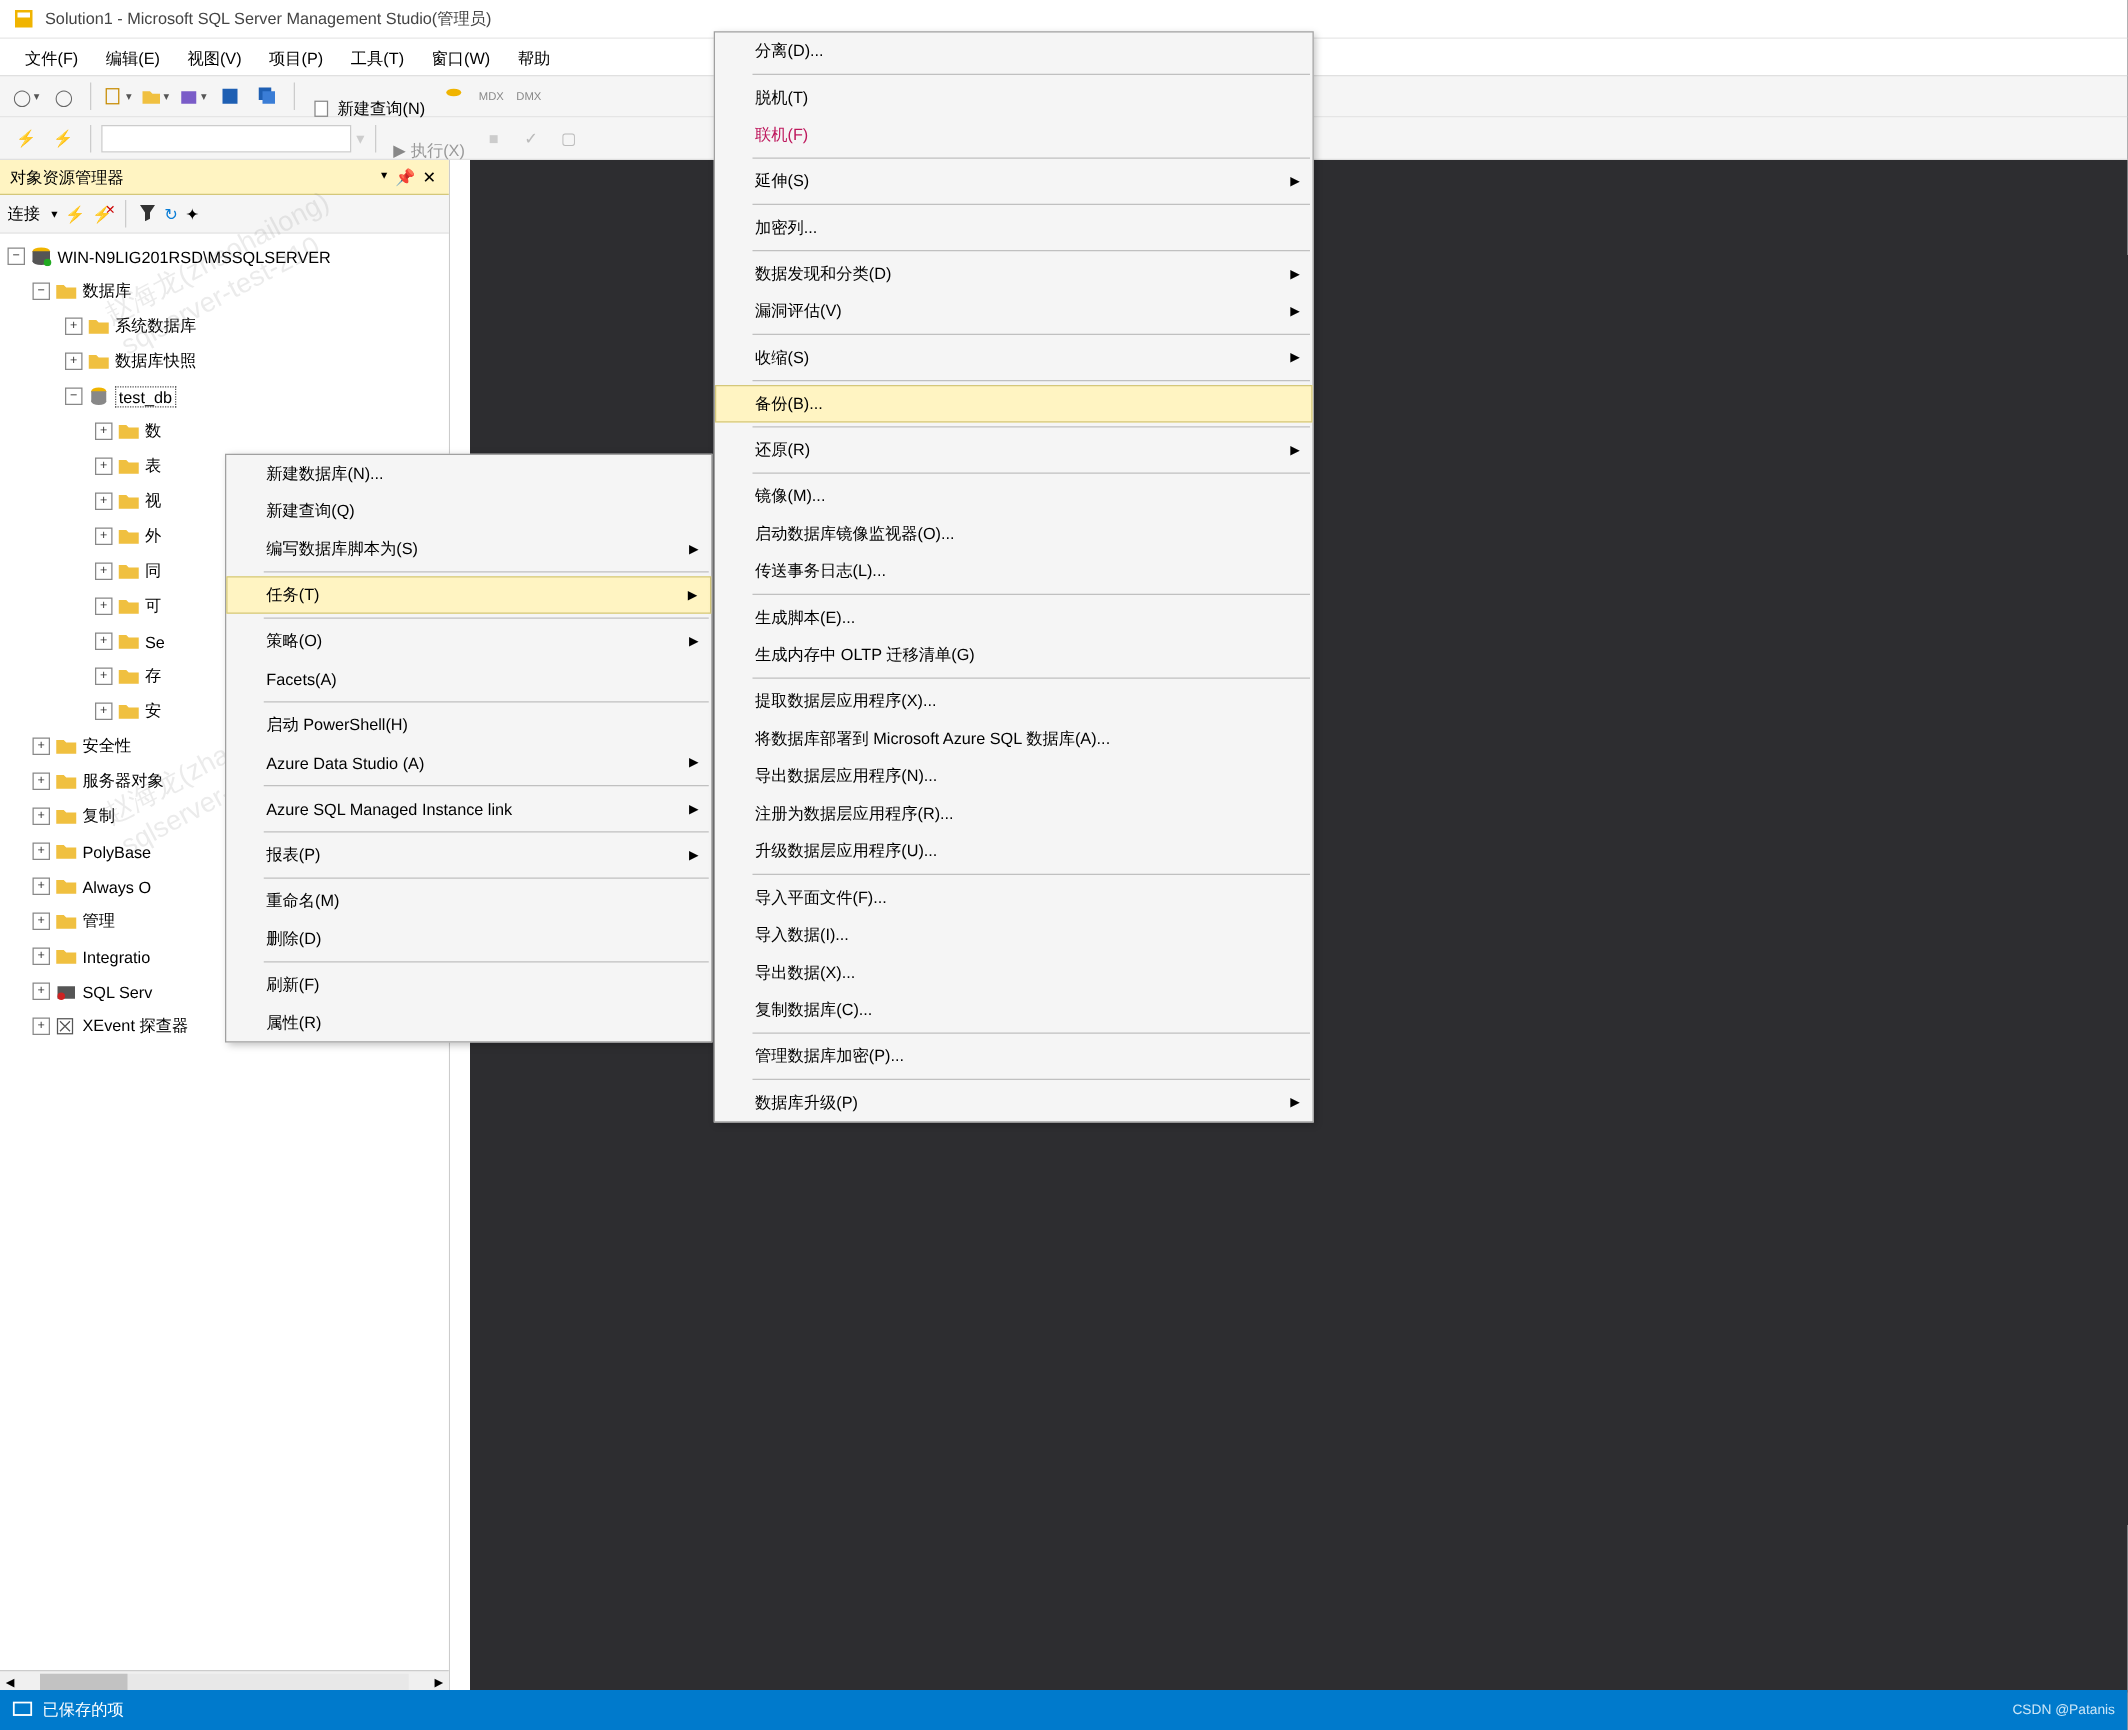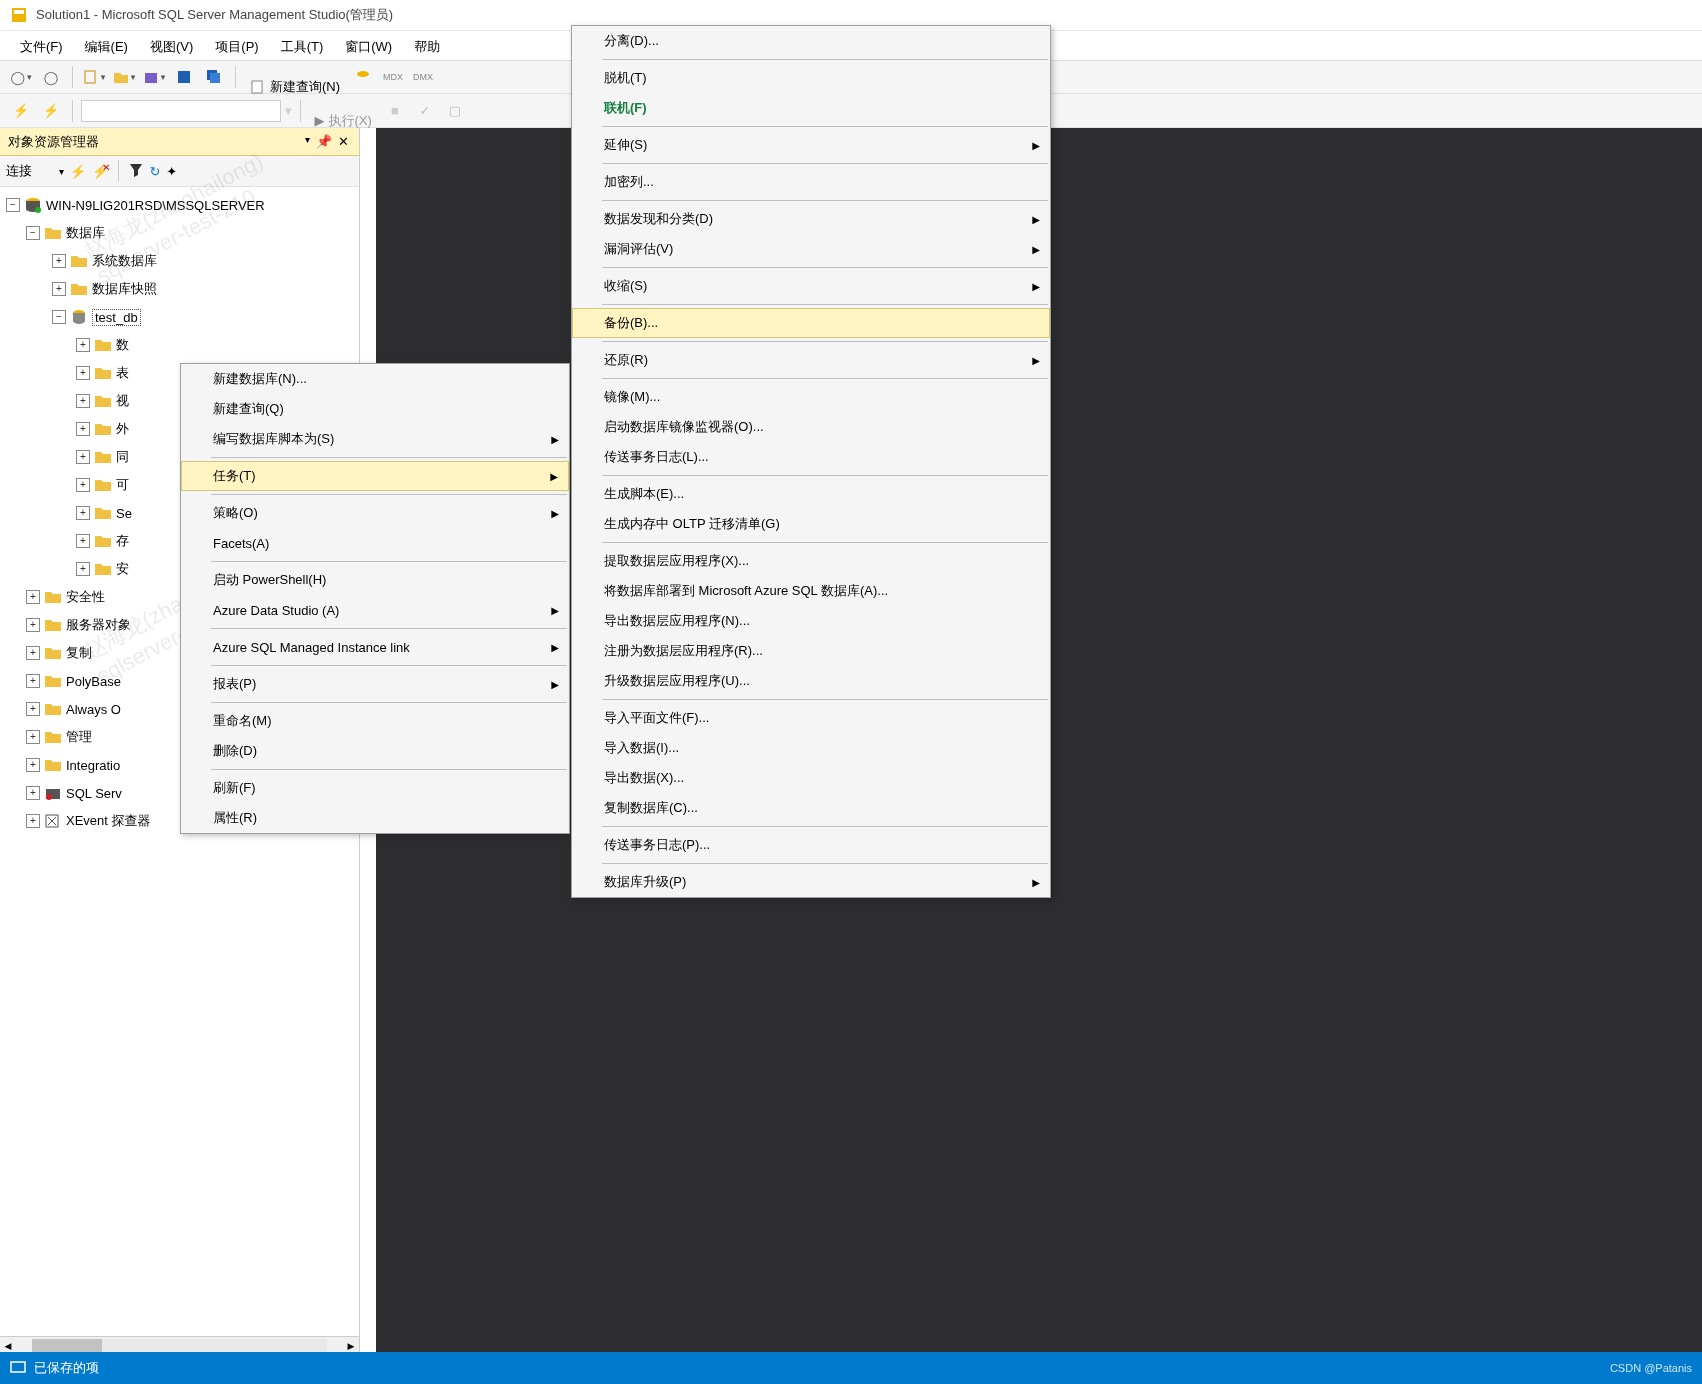--- a/index.html
+++ b/index.html
@@ -20,21 +20,21 @@
 
 .toolbar2 { height: 34px; background: #f5f5f5; border-bottom: 1px solid #e0e0e0; display: flex; align-items: center; padding: 0 8px; gap: 4px; }
 
 .main-area { display: flex; height: calc(100% - 158px); gap: 16px; }
 
 .obj-explorer { width: 360px; background: #fff; border-right: 1px solid #ccc; display: flex; flex-direction: column; }
 .obj-title { background: #fff4c2; padding: 4px 8px; display: flex; align-items: center; border-bottom: 1px solid #d4c77a; }
 .obj-title-text { flex: 1; font-weight: normal; }
 .obj-title-btns { display: flex; gap: 2px; }
 .obj-tb { background: #f5f5f5; padding: 4px 6px; display: flex; align-items: center; gap: 6px; border-bottom: 1px solid #e0e0e0; }
-.obj-tb-label { margin-right: 21px; }
+.obj-tb-label { margin-right: 3px; }
 
 .tree { flex: 1; overflow: auto; padding: 4px 2px; background: #fff; }
 .tree-node { display: flex; align-items: center; height: 28px; padding-left: 4px; white-space: nowrap; }
 .expander { width: 14px; height: 14px; border: 1px solid #888; display: flex; align-items: center; justify-content: center; font-size: 10px; line-height: 1; margin-right: 4px; cursor: default; color: #333; }
 .tree-icon { width: 18px; height: 16px; margin-right: 4px; display: inline-flex; align-items: center; justify-content: center; }
 .folder-icon svg, .server-icon svg, .db-cyl svg { width: 18px; height: 16px; }
 .indent0 { padding-left: 4px; }
 .indent1 { padding-left: 24px; }
 .indent2 { padding-left: 50px; }
 .indent3 { padding-left: 74px; }
@@ -42,21 +42,21 @@
 
 .hscroll { height: 18px; background: #f0f0f0; border-top: 1px solid #ccc; display:flex; align-items:center;}
 .hscroll-track{flex:1;height:14px;background:#e8e8e8;margin:0 16px;position:relative;}
 .hscroll-thumb{position:absolute;left:0;width:70px;height:14px;background:#c2c2c2;}
 
 .doc-area { flex: 1; background: #2d2d30; position: relative; }
 
 .context-menu { position: absolute; background: #f5f5f5; border: 1px solid #a0a0a0; box-shadow: 2px 2px 6px rgba(0,0,0,0.25); }
 .cm-item { height: 30px; display: flex; align-items: center; padding: 0 30px 0 32px; cursor: default; position: relative; }
 .cm-item.highlighted { background: #fff4c2; border: 1px solid #d4c77a; padding: 0 29px 0 31px; }
-.cm-item.disabled { color: #15803d; font-weight: bold; }
+.cm-item.disabled { color: #be185d; }
 .cm-sep { height: 1px; background: #c0c0c0; margin: 3px 2px 3px 30px; }
 .cm-arrow { position: absolute; right: 10px; font-size: 10px; }
 
 .menu1 { left: 180px; top: 363px; width: 390px; }
 .menu2 { left: 571px; top: 25px; width: 480px; }
 
 .statusbar { height: 30px; background: #007acc; color: #fff; display: flex; align-items: center; padding: 16px 10px; gap: 8px; position: absolute; bottom: 0; left: 0; right: 0; }
 .status-right { position: absolute; right: 10px; font-size: 11px; color: #cce6f7; }
 
 .watermark { position: absolute; color: rgba(120,120,120,0.15); font-size: 22px; pointer-events: none; transform: rotate(-28deg); white-space: nowrap; }
@@ -461,21 +461,21 @@
     <div class="cm-item">将数据库部署到 Microsoft Azure SQL 数据库(A)...</div>
     <div class="cm-item">导出数据层应用程序(N)...</div>
     <div class="cm-item">注册为数据层应用程序(R)...</div>
     <div class="cm-item">升级数据层应用程序(U)...</div>
     <div class="cm-sep"></div>
     <div class="cm-item">导入平面文件(F)...</div>
     <div class="cm-item">导入数据(I)...</div>
     <div class="cm-item">导出数据(X)...</div>
     <div class="cm-item">复制数据库(C)...</div>
     <div class="cm-sep"></div>
-    <div class="cm-item">传送事务日志(P)...</div>
+    <div class="cm-item">管理数据库加密(P)...</div>
     <div class="cm-sep"></div>
     <div class="cm-item">数据库升级(P)<span class="cm-arrow">▶</span></div>
   </div>
 
 <div class="statusbar">
   <span><svg width="16" height="12">
         <rect x="1" y="1" width="14" height="10" fill="none" stroke="#fff" stroke-width="1.5"></rect>
       </svg></span>
   <span>已保存的项</span>
   <span class="status-right">CSDN @Patanis</span>

